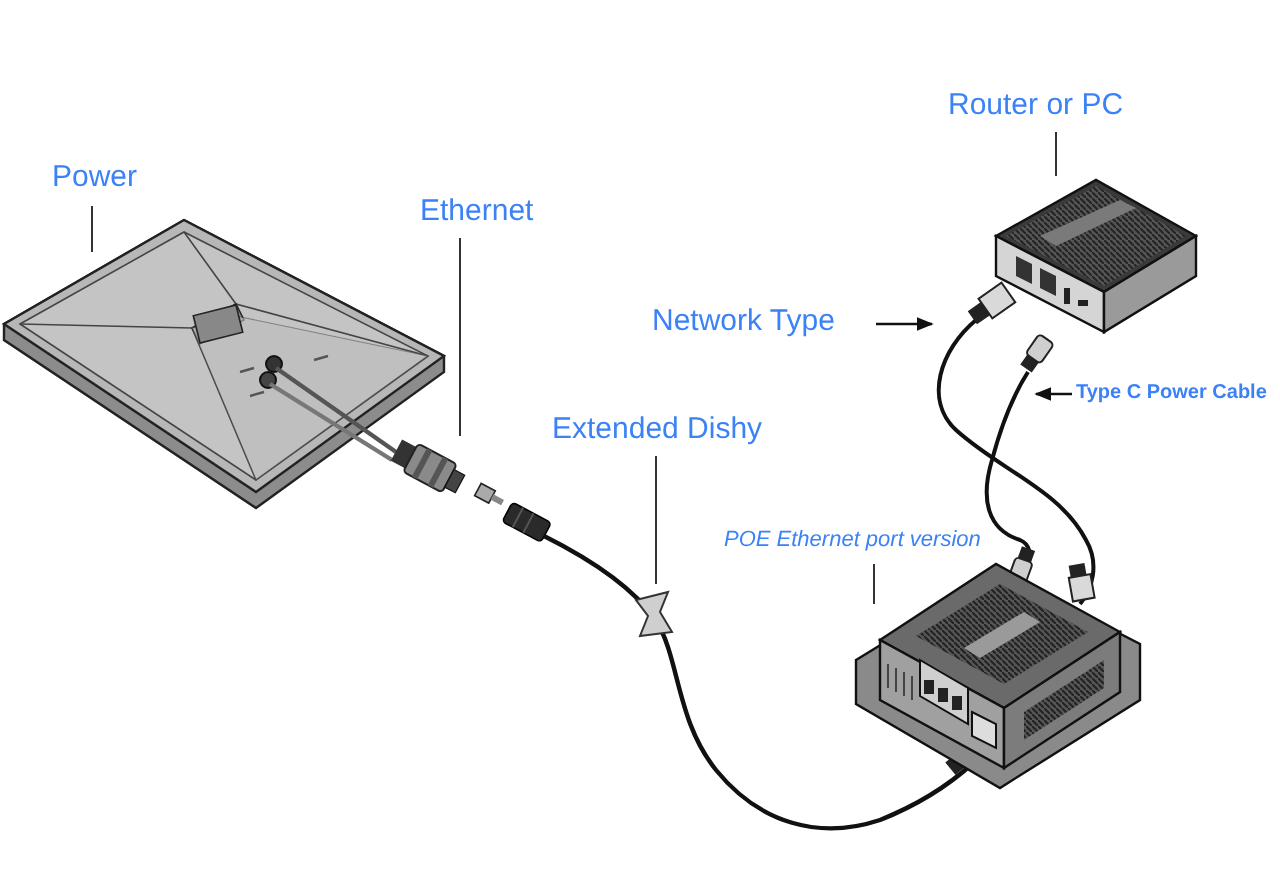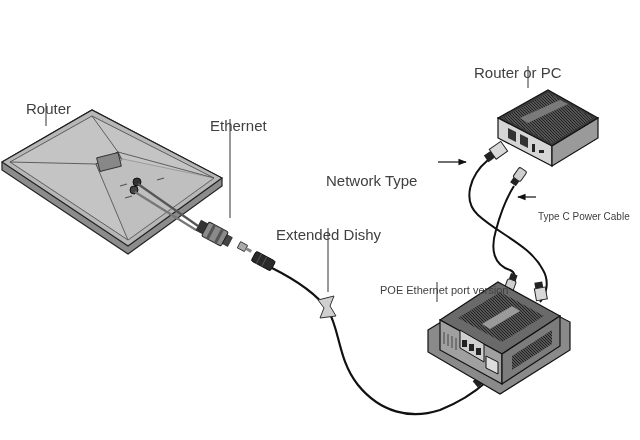--- a/index.html
+++ b/index.html
@@ -1,20 +1,20 @@
 <!DOCTYPE html>
 <html><head>
 <meta charset="utf-8">
 <style>
   html, body { margin: 0; padding: 0; background: #ffffff; }
   body { width: 640px; height: 440px; position: relative; overflow: hidden;
          font-family: "Liberation Sans", "DejaVu Sans", sans-serif; color: #1a1a1a; }
-  .label { position: absolute; white-space: nowrap; color: #404040; margin-top: 20px; }
+  .label { position: absolute; white-space: nowrap; color: #3b82f6; }
   .lg { font-size: 15px; }
-  .sm { font-size: 10px; }
+  .sm { font-size: 10px; font-weight: bold; }
   .md { font-size: 11px; }
   svg.art { position: absolute; left: 0; top: 0; }
 </style>
 </head>
 <body>
 
 <svg class="art" width="640" height="440" viewBox="0 0 640 440">
   <defs>
     <pattern id="vent" width="3" height="3" patternUnits="userSpaceOnUse">
       <rect width="3" height="3" fill="#555"></rect>
@@ -153,19 +153,19 @@
   <line x1="437" y1="282" x2="437" y2="302" stroke="#333" stroke-width="1"></line>
 
   <line x1="46" y1="103" x2="46" y2="126" stroke="#333" stroke-width="1"></line>
   <line x1="230" y1="119" x2="230" y2="218" stroke="#333" stroke-width="1"></line>
   <line x1="328" y1="228" x2="328" y2="292" stroke="#333" stroke-width="1"></line>
 
   <line x1="438" y1="162" x2="466" y2="162" stroke="#111" stroke-width="1.2" marker-end="url(#arr)"></line>
   <line x1="536" y1="197" x2="518" y2="197" stroke="#111" stroke-width="1.2" marker-end="url(#arr)"></line>
 </svg>
 
-<div class="label lg" style="left:26px; top:80px;">Router</div>
+<div class="label lg" style="left:26px; top:80px;">Power</div>
 <div class="label lg" style="left:210px; top:97px;">Ethernet</div>
 <div class="label lg" style="left:276px; top:206px;">Extended Dishy</div>
 <div class="label lg" style="left:474px; top:44px;">Router or PC</div>
 <div class="label lg" style="left:326px; top:152px;">Network Type</div>
 <div class="label sm" style="left:538px; top:191px;">Type C Power Cable</div>
-<div class="label md" style="left:380px; top:264px;">POE Ethernet port version</div>
+<div class="label md" style="left:362px; top:264px;font-style:italic;">POE Ethernet port version</div>
 
 </body></html>

